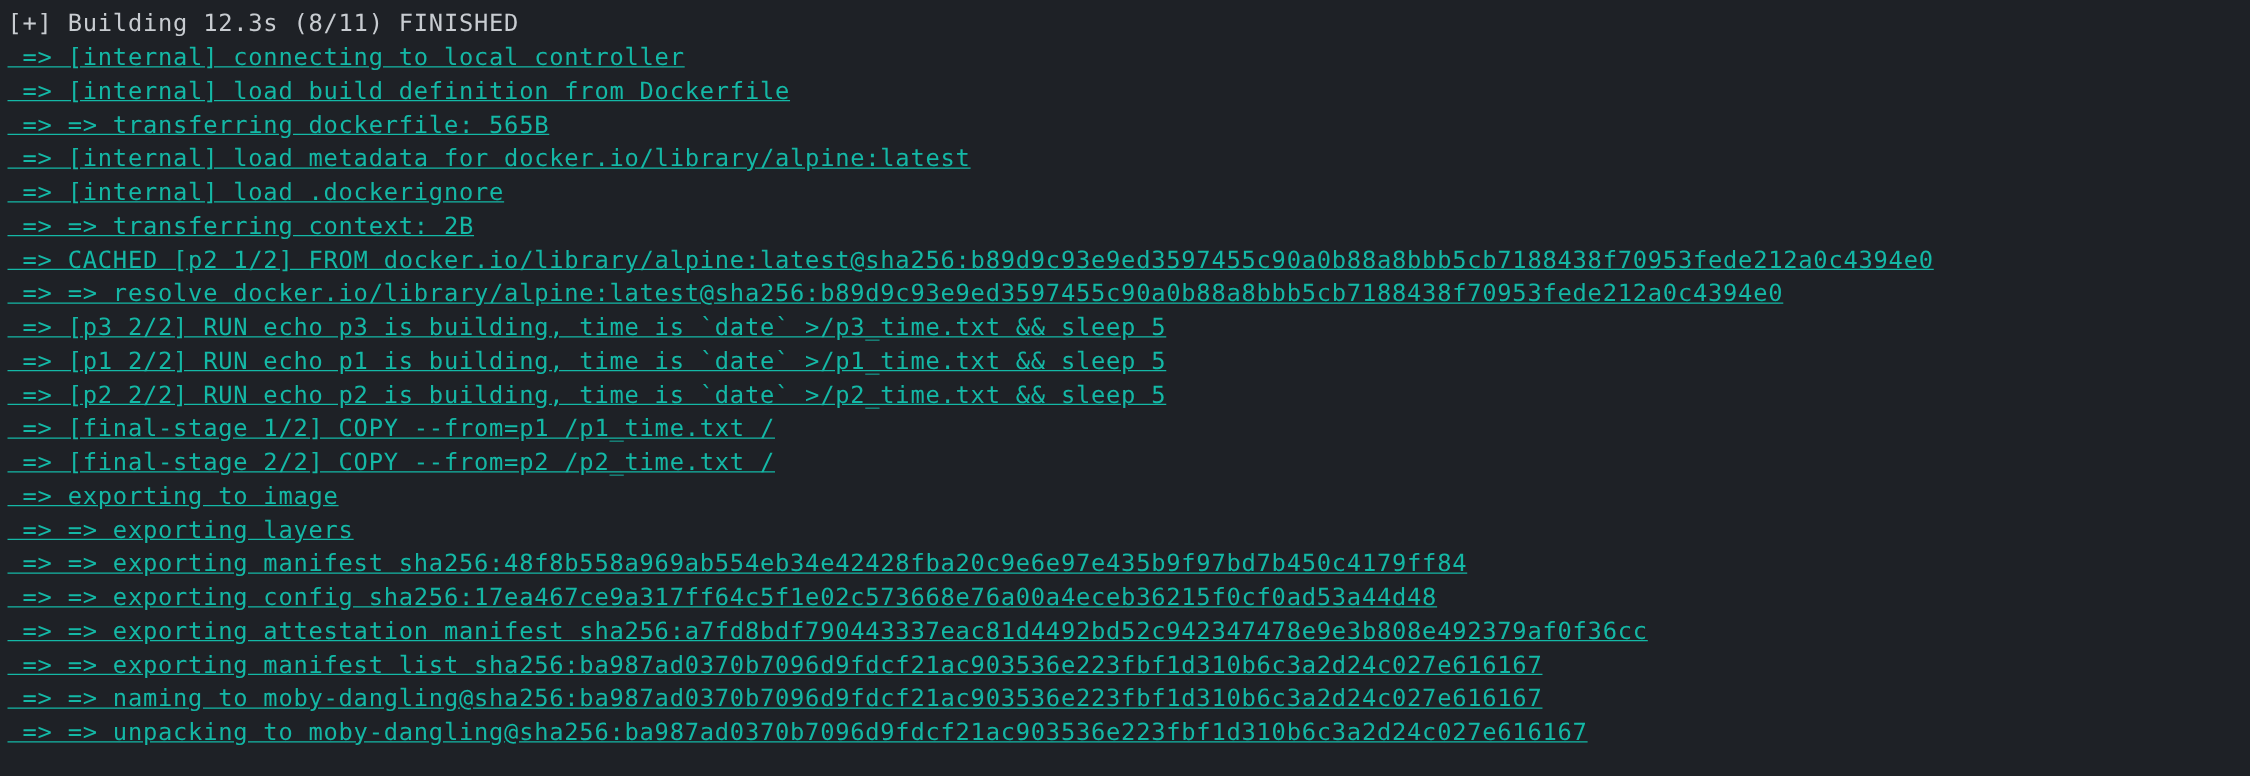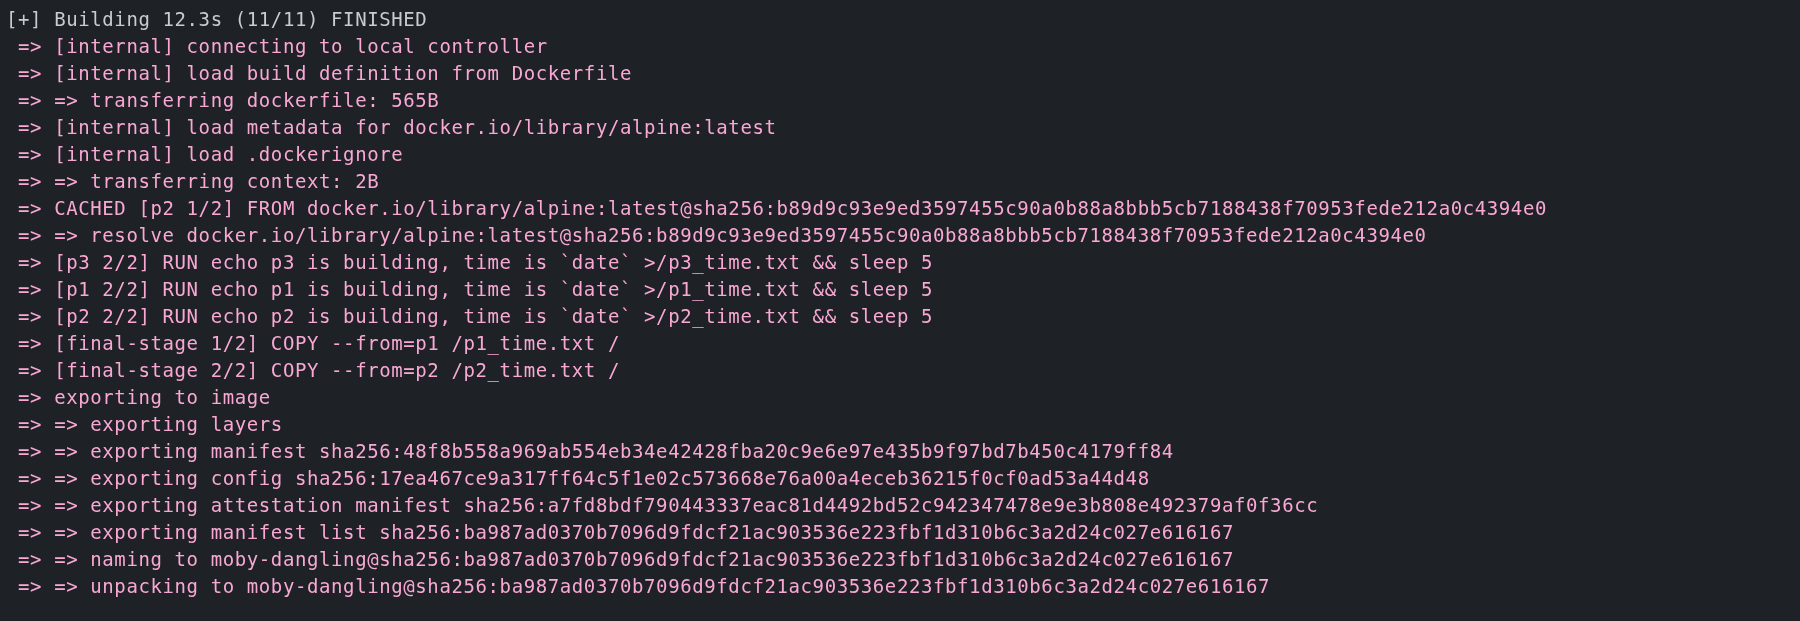--- a/index.html
+++ b/index.html
@@ -13,26 +13,26 @@
   .terminal {
     font-family: "DejaVu Sans Mono", "Liberation Mono", Consolas, Menlo, monospace;
     font-size: 19px;
     line-height: 27px;
     letter-spacing: 0.6px;
     white-space: pre;
     color: #5a8db8;
     padding: 6px 6px;
   }
   .header-line { color: #c8ccd1; }
-  .blue { color: #f9a8d4; }
+  .blue { color: #14b8a6; text-decoration: underline; }
 </style>
 </head>
 <body>
 
-<div class="terminal"><span class="header-line">[+] Building 12.3s (11/11) FINISHED</span>
+<div class="terminal"><span class="header-line">[+] Building 12.3s (8/11) FINISHED</span>
 <span class="blue"> =&gt; [internal] connecting to local controller</span>
 <span class="blue"> =&gt; [internal] load build definition from Dockerfile</span>
 <span class="blue"> =&gt; =&gt; transferring dockerfile: 565B</span>
 <span class="blue"> =&gt; [internal] load metadata for docker.io/library/alpine:latest</span>
 <span class="blue"> =&gt; [internal] load .dockerignore</span>
 <span class="blue"> =&gt; =&gt; transferring context: 2B</span>
 <span class="blue"> =&gt; CACHED [p2 1/2] FROM docker.io/library/alpine:latest@sha256:b89d9c93e9ed3597455c90a0b88a8bbb5cb7188438f70953fede212a0c4394e0</span>
 <span class="blue"> =&gt; =&gt; resolve docker.io/library/alpine:latest@sha256:b89d9c93e9ed3597455c90a0b88a8bbb5cb7188438f70953fede212a0c4394e0</span>
 <span class="blue"> =&gt; [p3 2/2] RUN echo p3 is building, time is `date` &gt;/p3_time.txt &amp;&amp; sleep 5</span>
 <span class="blue"> =&gt; [p1 2/2] RUN echo p1 is building, time is `date` &gt;/p1_time.txt &amp;&amp; sleep 5</span>

